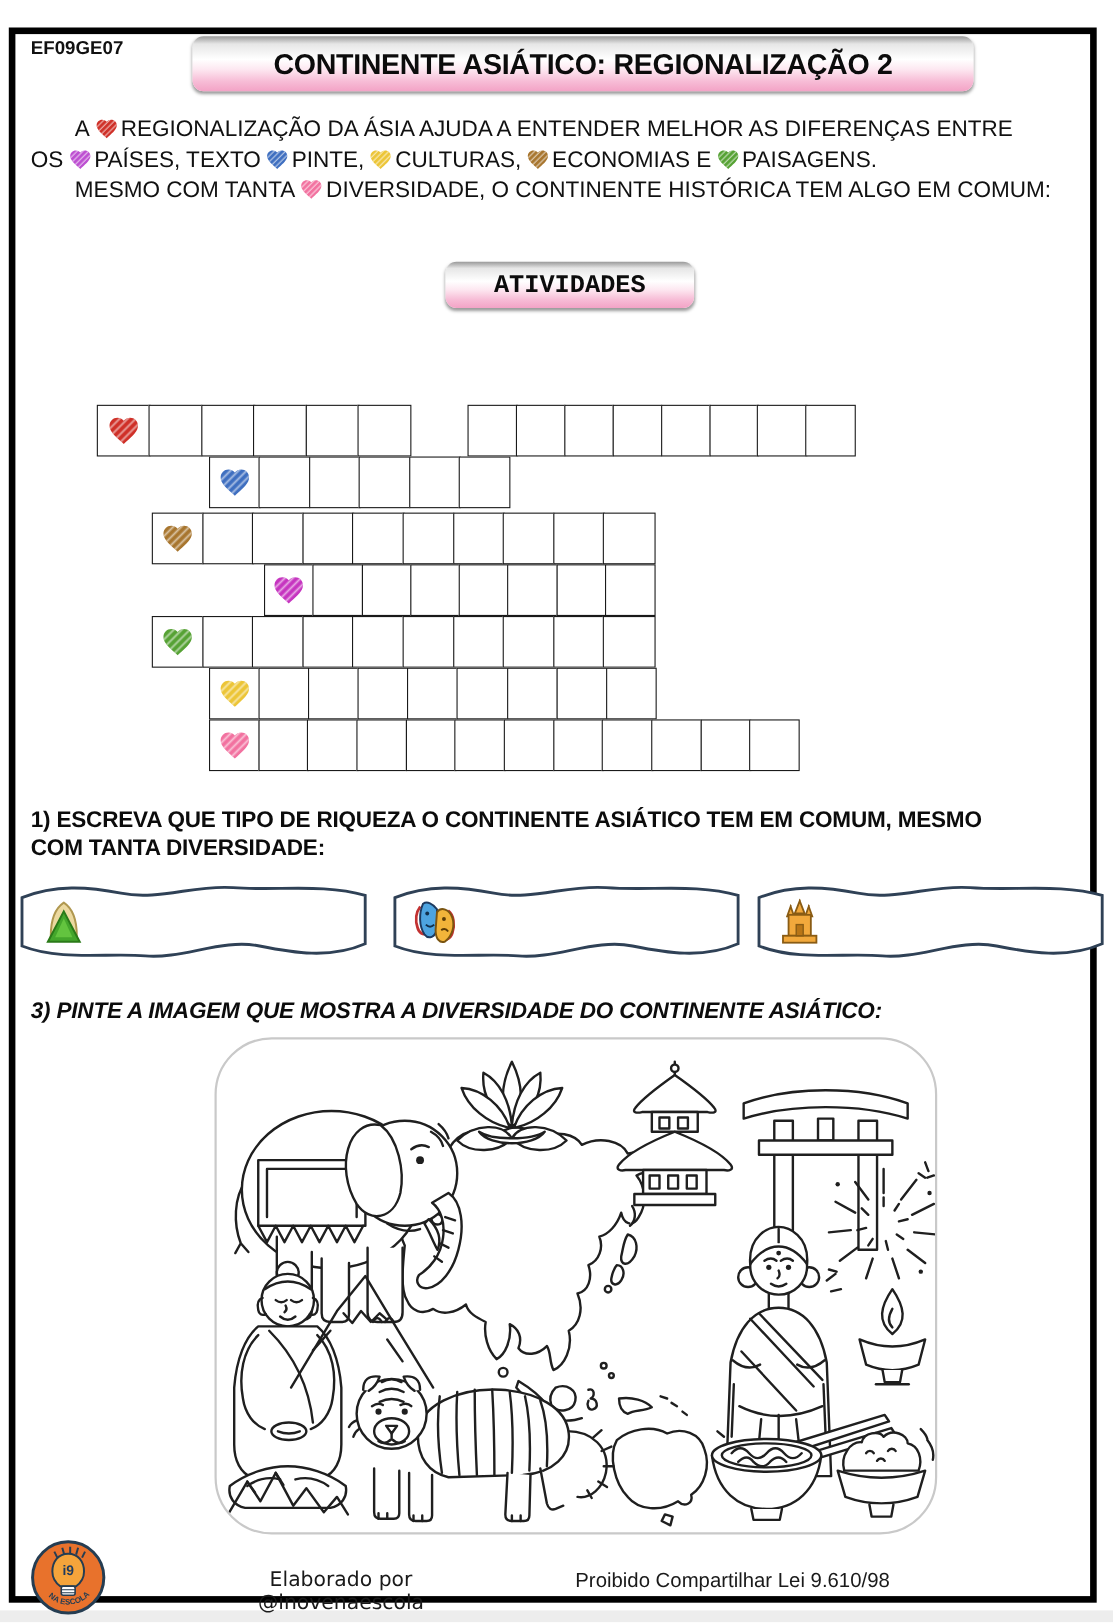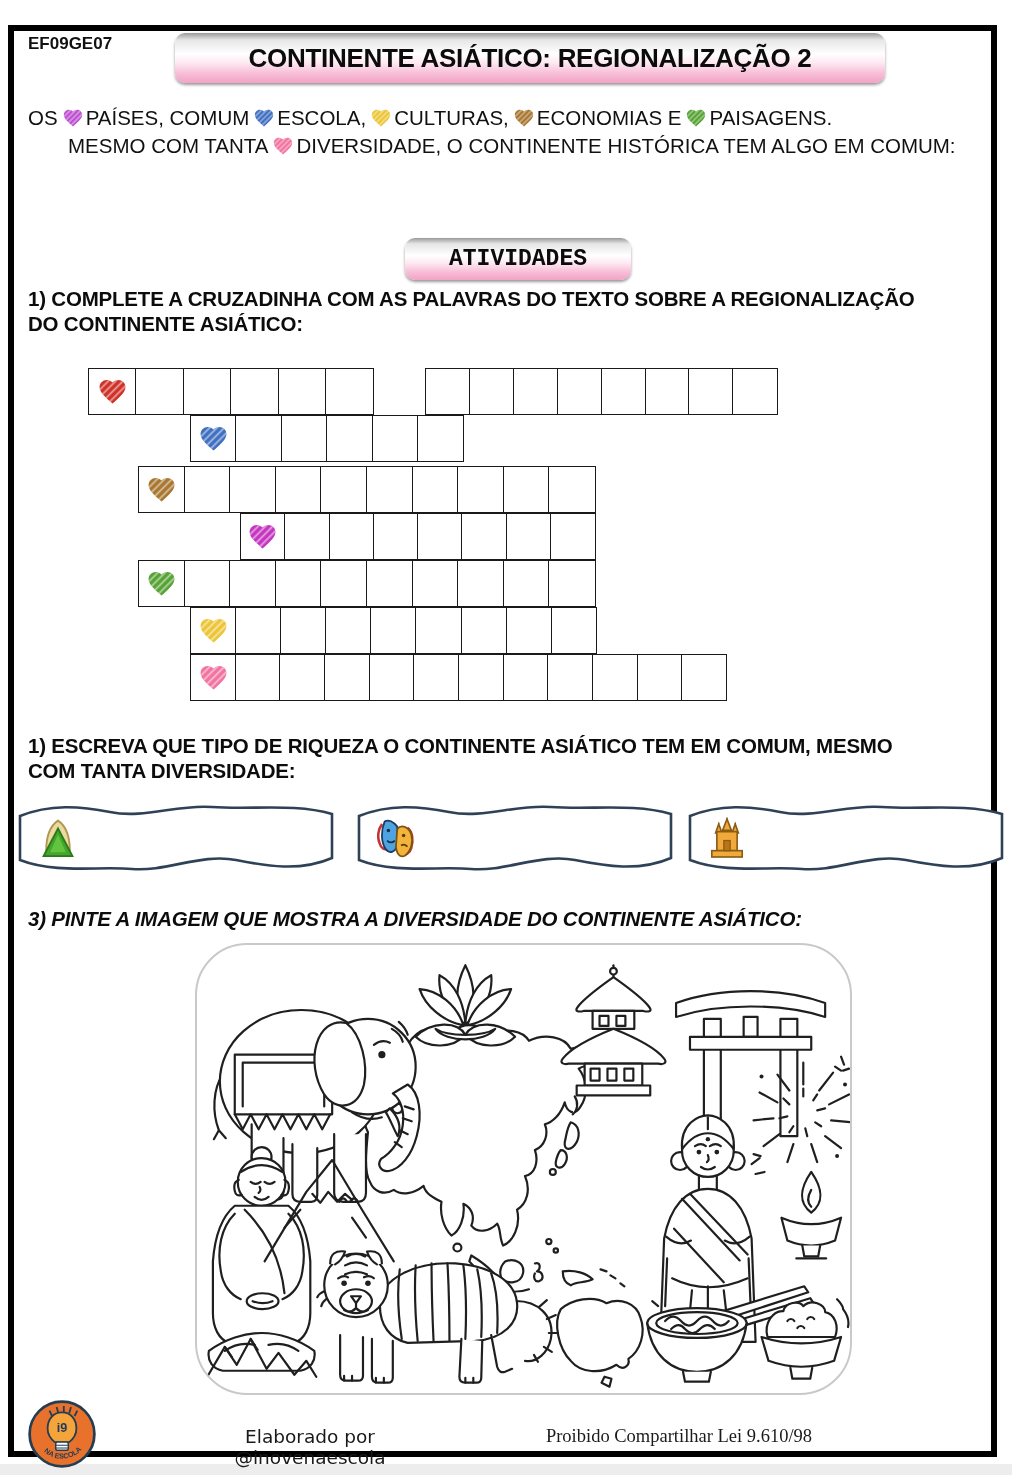--- a/index.html
+++ b/index.html
@@ -40,21 +40,21 @@
   .wavy-box{position:absolute;top:798px;height:82px;}
   .wavy-box svg{display:block;}
 
   #illustration{left:195px;top:943px;width:657px;height:452px;border:2px solid #c9c9c9;border-radius:52px;box-sizing:border-box;background:#fff;overflow:hidden;}
   #illustration svg{display:block;}
   .art{stroke:#1f1f1f;stroke-width:2.2;fill:#ffffff;stroke-linecap:round;stroke-linejoin:round;}
   .artl{stroke:#1f1f1f;stroke-width:2.2;fill:none;stroke-linecap:round;stroke-linejoin:round;}
   .artd{fill:#1f1f1f;stroke:none;}
 
   #footer-credit{left:190px;top:1426px;width:240px;text-align:center;font-size:18.5px;color:#1a1a1a;font-family:"DejaVu Sans",sans-serif;}
-  #footer-rights{left:534px;top:1426px;width:290px;text-align:center;font-size:18.5px;color:#1a1a1a;font-family:Liberation Serif, serif;}
+  #footer-rights{left:523px;top:1426px;width:290px;font-size:18.5px;color:#1a1a1a;font-family:Liberation Sans, sans-serif;}
   #logo{left:22px;top:1398px;width:80px;height:72px;}
 </style>
 </head>
 <body>
 
 <svg width="0" height="0" style="position:absolute" aria-hidden="true">
   <defs>
     <path id="hp" d="M12 21.35l-1.45-1.32C5.4 15.36 2 12.28 2 8.5 2 5.42 4.42 3 7.5 3c1.74 0 3.41.81 4.5 2.09C13.09 3.81 14.76 3 16.5 3 19.58 3 22 5.42 22 8.5c0 3.78-3.4 6.86-8.55 11.54L12 21.35z"></path>
     <pattern id="hatch" patternUnits="userSpaceOnUse" width="4" height="4" patternTransform="rotate(45)">
       <line x1="1" y1="0" x2="1" y2="4" stroke="#ffffff" stroke-width="1.3" opacity="0.55"></line>
@@ -92,28 +92,34 @@
   <div id="frame"></div>
   <div id="bottom-edge"></div>
 
   <div class="abs" id="doc-code">EF09GE07</div>
 
   <div class="abs banner" id="title-banner">
     <span class="t">CONTINENTE ASIÁTICO: REGIONALIZAÇÃO 2</span>
   </div>
 
   <div class="abs" id="intro">
+    <div class="ln ind">
+      <span>A</span><svg class="heart" viewBox="0 0 24 24" style="color: rgb(207, 48, 40);">
+          <use href="#hp" fill="currentColor"></use>
+          <use href="#hp" fill="url(#hatch)"></use>
+        </svg><span>REGIONALIZAÇÃO DA ÁSIA AJUDA A ENTENDER MELHOR AS DIFERENÇAS ENTRE</span>
+    </div>
     <div class="ln">
       <span>OS</span><svg class="heart" viewBox="0 0 24 24" style="color: rgb(189, 79, 209);">
           <use href="#hp" fill="currentColor"></use>
           <use href="#hp" fill="url(#hatch)"></use>
-        </svg><span>PAÍSES, COMUM</span><svg class="heart" viewBox="0 0 24 24" style="color: rgb(63, 111, 192);">
-          <use href="#hp" fill="currentColor"></use>
-          <use href="#hp" fill="url(#hatch)"></use>
-        </svg><span>ESCOLA,</span><svg class="heart" viewBox="0 0 24 24" style="color: rgb(236, 197, 55);">
+        </svg><span>PAÍSES, TEXTO</span><svg class="heart" viewBox="0 0 24 24" style="color: rgb(63, 111, 192);">
+          <use href="#hp" fill="currentColor"></use>
+          <use href="#hp" fill="url(#hatch)"></use>
+        </svg><span>PINTE,</span><svg class="heart" viewBox="0 0 24 24" style="color: rgb(236, 197, 55);">
           <use href="#hp" fill="currentColor"></use>
           <use href="#hp" fill="url(#hatch)"></use>
         </svg><span>CULTURAS,</span><svg class="heart" viewBox="0 0 24 24" style="color: rgb(168, 118, 47);">
           <use href="#hp" fill="currentColor"></use>
           <use href="#hp" fill="url(#hatch)"></use>
         </svg><span>ECONOMIAS E</span><svg class="heart" viewBox="0 0 24 24" style="color: rgb(86, 162, 52);">
           <use href="#hp" fill="currentColor"></use>
           <use href="#hp" fill="url(#hatch)"></use>
         </svg><span>PAISAGENS.</span>
     </div>
@@ -122,24 +128,20 @@
           <use href="#hp" fill="currentColor"></use>
           <use href="#hp" fill="url(#hatch)"></use>
         </svg><span>DIVERSIDADE, O CONTINENTE HISTÓRICA TEM ALGO EM COMUM:</span>
     </div>
   </div>
 
   <div class="abs banner" id="atividades-banner">
     <span class="t">ATIVIDADES</span>
   </div>
 
-  <div class="abs q-head" id="q1">
-    <div>1) COMPLETE A CRUZADINHA COM AS PALAVRAS DO TEXTO SOBRE A REGIONALIZAÇÃO</div>
-    <div>DO CONTINENTE ASIÁTICO:</div>
-  </div>
 
   <div id="crossword">
       <div class="cw-row" style="left: 88px; top: 368px;">
         <div class="cw-cell" style="width: 49px;">
           <svg class="heart cw-heart" viewBox="0 0 24 24">
             <use href="#hp" fill="#cf3028"></use>
             <use href="#hp" fill="url(#hatch)"></use>
           </svg>
         </div>
         <div class="cw-cell" style="width: 49px;"></div>

